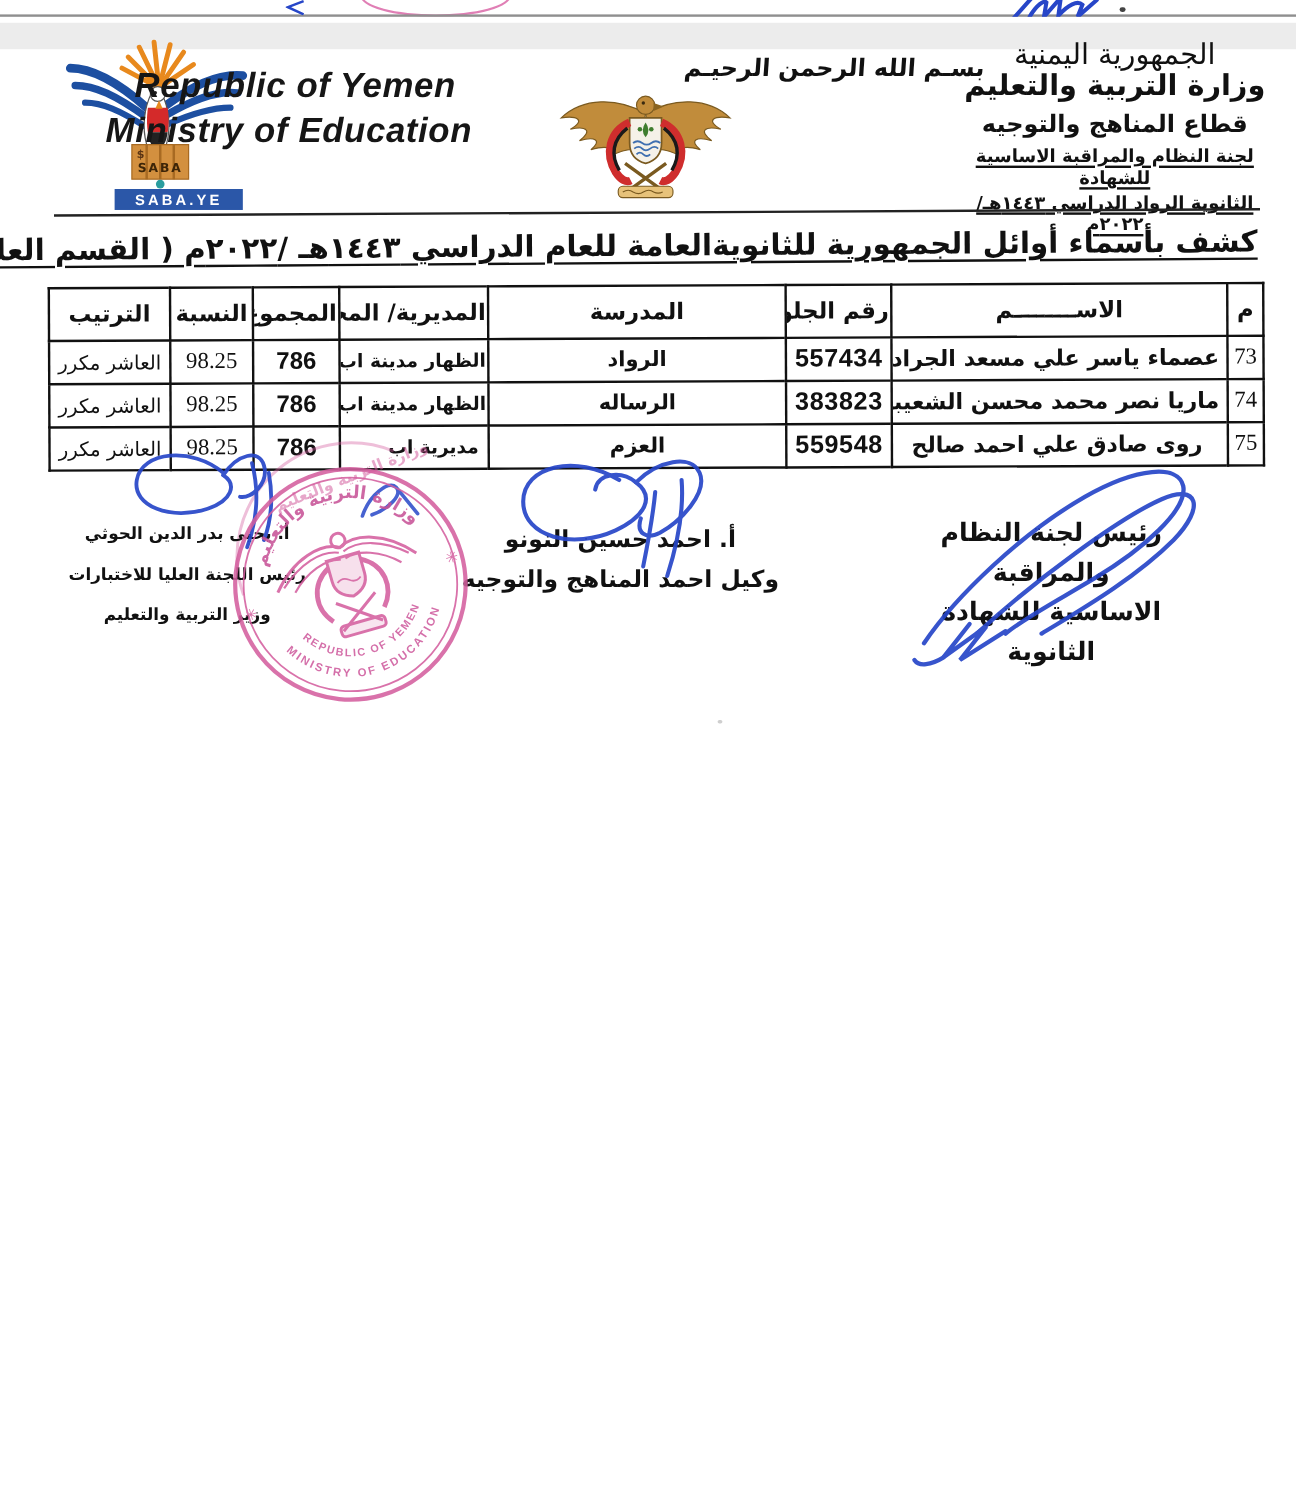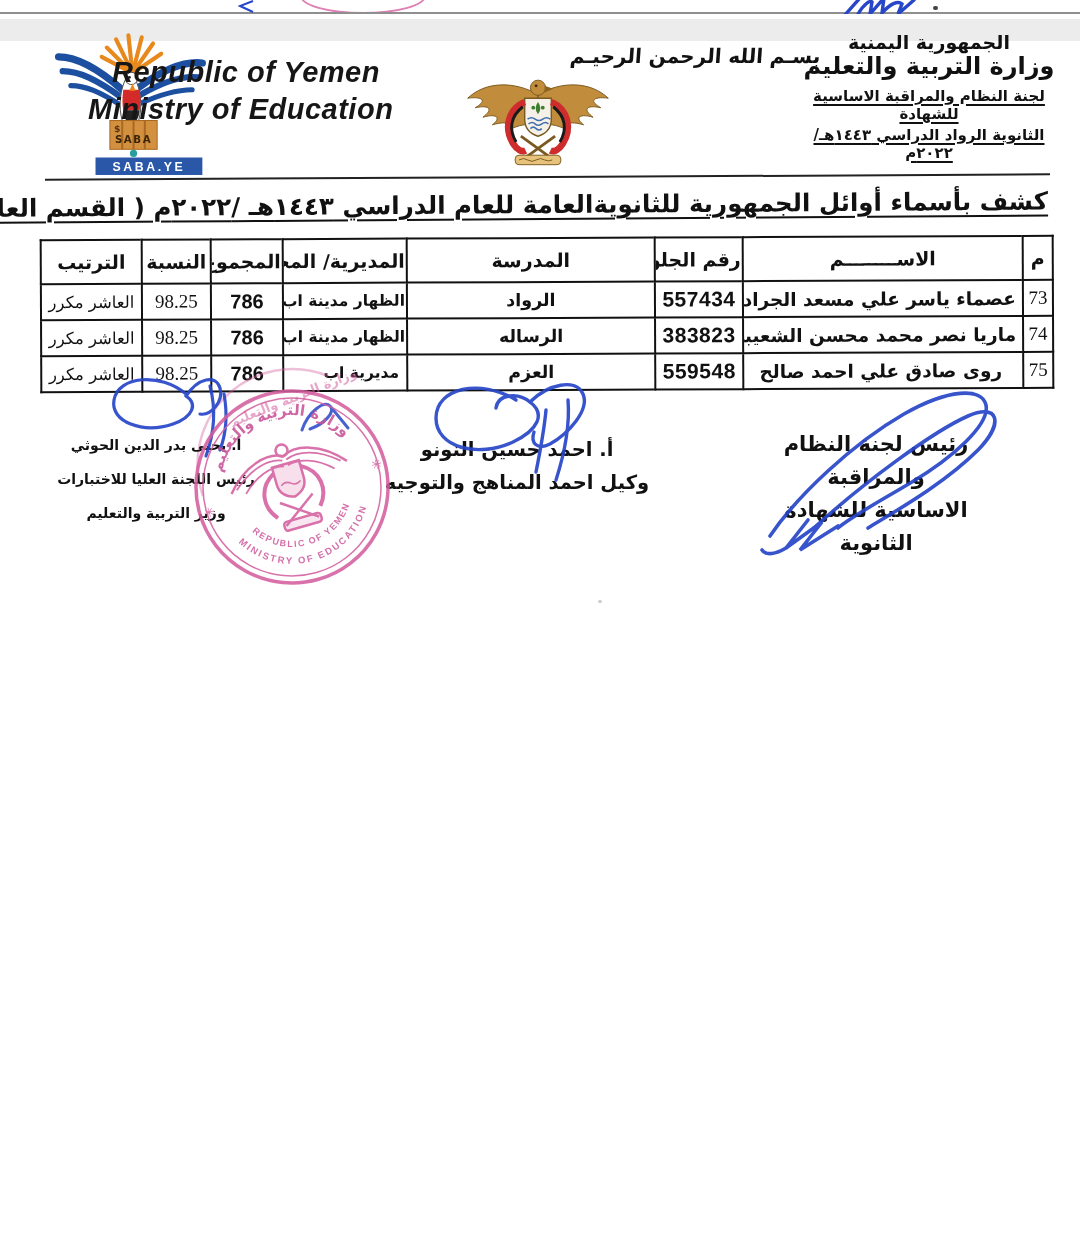--- a/index.html
+++ b/index.html
@@ -17,21 +17,21 @@
   
   .en-line{position:absolute;font-family:"Liberation Sans",sans-serif;font-weight:bold;font-style:italic;
            font-size:29px;color:#161616;letter-spacing:.5px;white-space:nowrap;z-index:3;}
   .en1{left:112px;top:56px;}
   .en2{left:88px;top:93px;}
   .saba-logo{position:absolute;left:50px;top:26px;z-index:2;}
   .bismillah{position:absolute;left:570px;top:44px;width:230px;text-align:center;font-weight:bold;
              font-size:20px;transform:skewX(-4deg);white-space:nowrap;}
   .emblem{position:absolute;left:462px;top:72px;}
   .hdr-right{position:absolute;left:790px;top:33px;width:278px;text-align:center;direction:rtl;}
-  .ar-callig{font-weight:bold;font-size:19px;letter-spacing:-1px;line-height:1.05;}
+  .ar-callig{font-weight:normal;font-size:24px;letter-spacing:-1px;line-height:1.05;}
   .ar-min{font-weight:bold;font-size:24px;line-height:1.15;}
   .ar-sector{font-weight:bold;font-size:20px;margin-top:5px;}
   .ar-sub{font-weight:bold;font-size:15px;margin-top:6px;text-decoration:underline;text-underline-offset:3px;text-decoration-thickness:1.5px;}
   .ar-sub2{font-weight:bold;font-size:15px;margin-top:3px;text-decoration:underline;text-underline-offset:3px;text-decoration-thickness:1.5px;}
 
   .rule{position:absolute;left:45px;top:176px;width:1005px;border-top:2.5px solid #222;transform:rotate(-0.3deg);}
   .doc-title{position:absolute;left:40px;top:190px;width:1008px;direction:rtl;text-align:right;padding-right:4px;
              font-weight:bold;font-size:24.5px;white-space:nowrap;transform:rotate(-0.4deg);
              text-decoration:underline;text-underline-offset:5px;text-decoration-thickness:2px;}
 
@@ -147,20 +147,21 @@
       <path d="M96,35 C109,45 111,59 103,72" stroke="#1a1a1a" stroke-width="3"></path>
     </g>
     <path d="M62,92 L98,66 M98,92 L62,66" stroke="#7a5a20" stroke-width="3"></path>
     <rect x="56" y="86" width="48" height="10" rx="4" fill="#e7c27a" stroke="#7a5a20"></rect>
     <path d="M60,91 q5,-3 9,0 q5,3 9,0 q5,-3 9,0 q4,2 8,0" stroke="#7a5a20" fill="none" stroke-width="1"></path>
   </svg>
 
   <div class="hdr-right">
     <div class="ar-callig">الجمهورية اليمنية</div>
     <div class="ar-min">وزارة التربية والتعليم</div>
+    <div class="ar-sector">قطاع المناهج والتوجيه</div>
     <div class="ar-sub">لجنة النظام والمراقبة الاساسية للشهادة</div>
     <div class="ar-sub2">الثانوية  الرواد الدراسي ١٤٤٣هـ/٢٠٢٢م</div>
   </div>
 
   <div class="rule"></div>
   <div class="doc-title">كشف بأسماء أوائل الجمهورية للثانويةالعامة للعام الدراسي ١٤٤٣هـ /٢٠٢٢م ( القسم العلمي )</div>
 
   <table class="results">
     <colgroup>
       <col style="width:30px">

